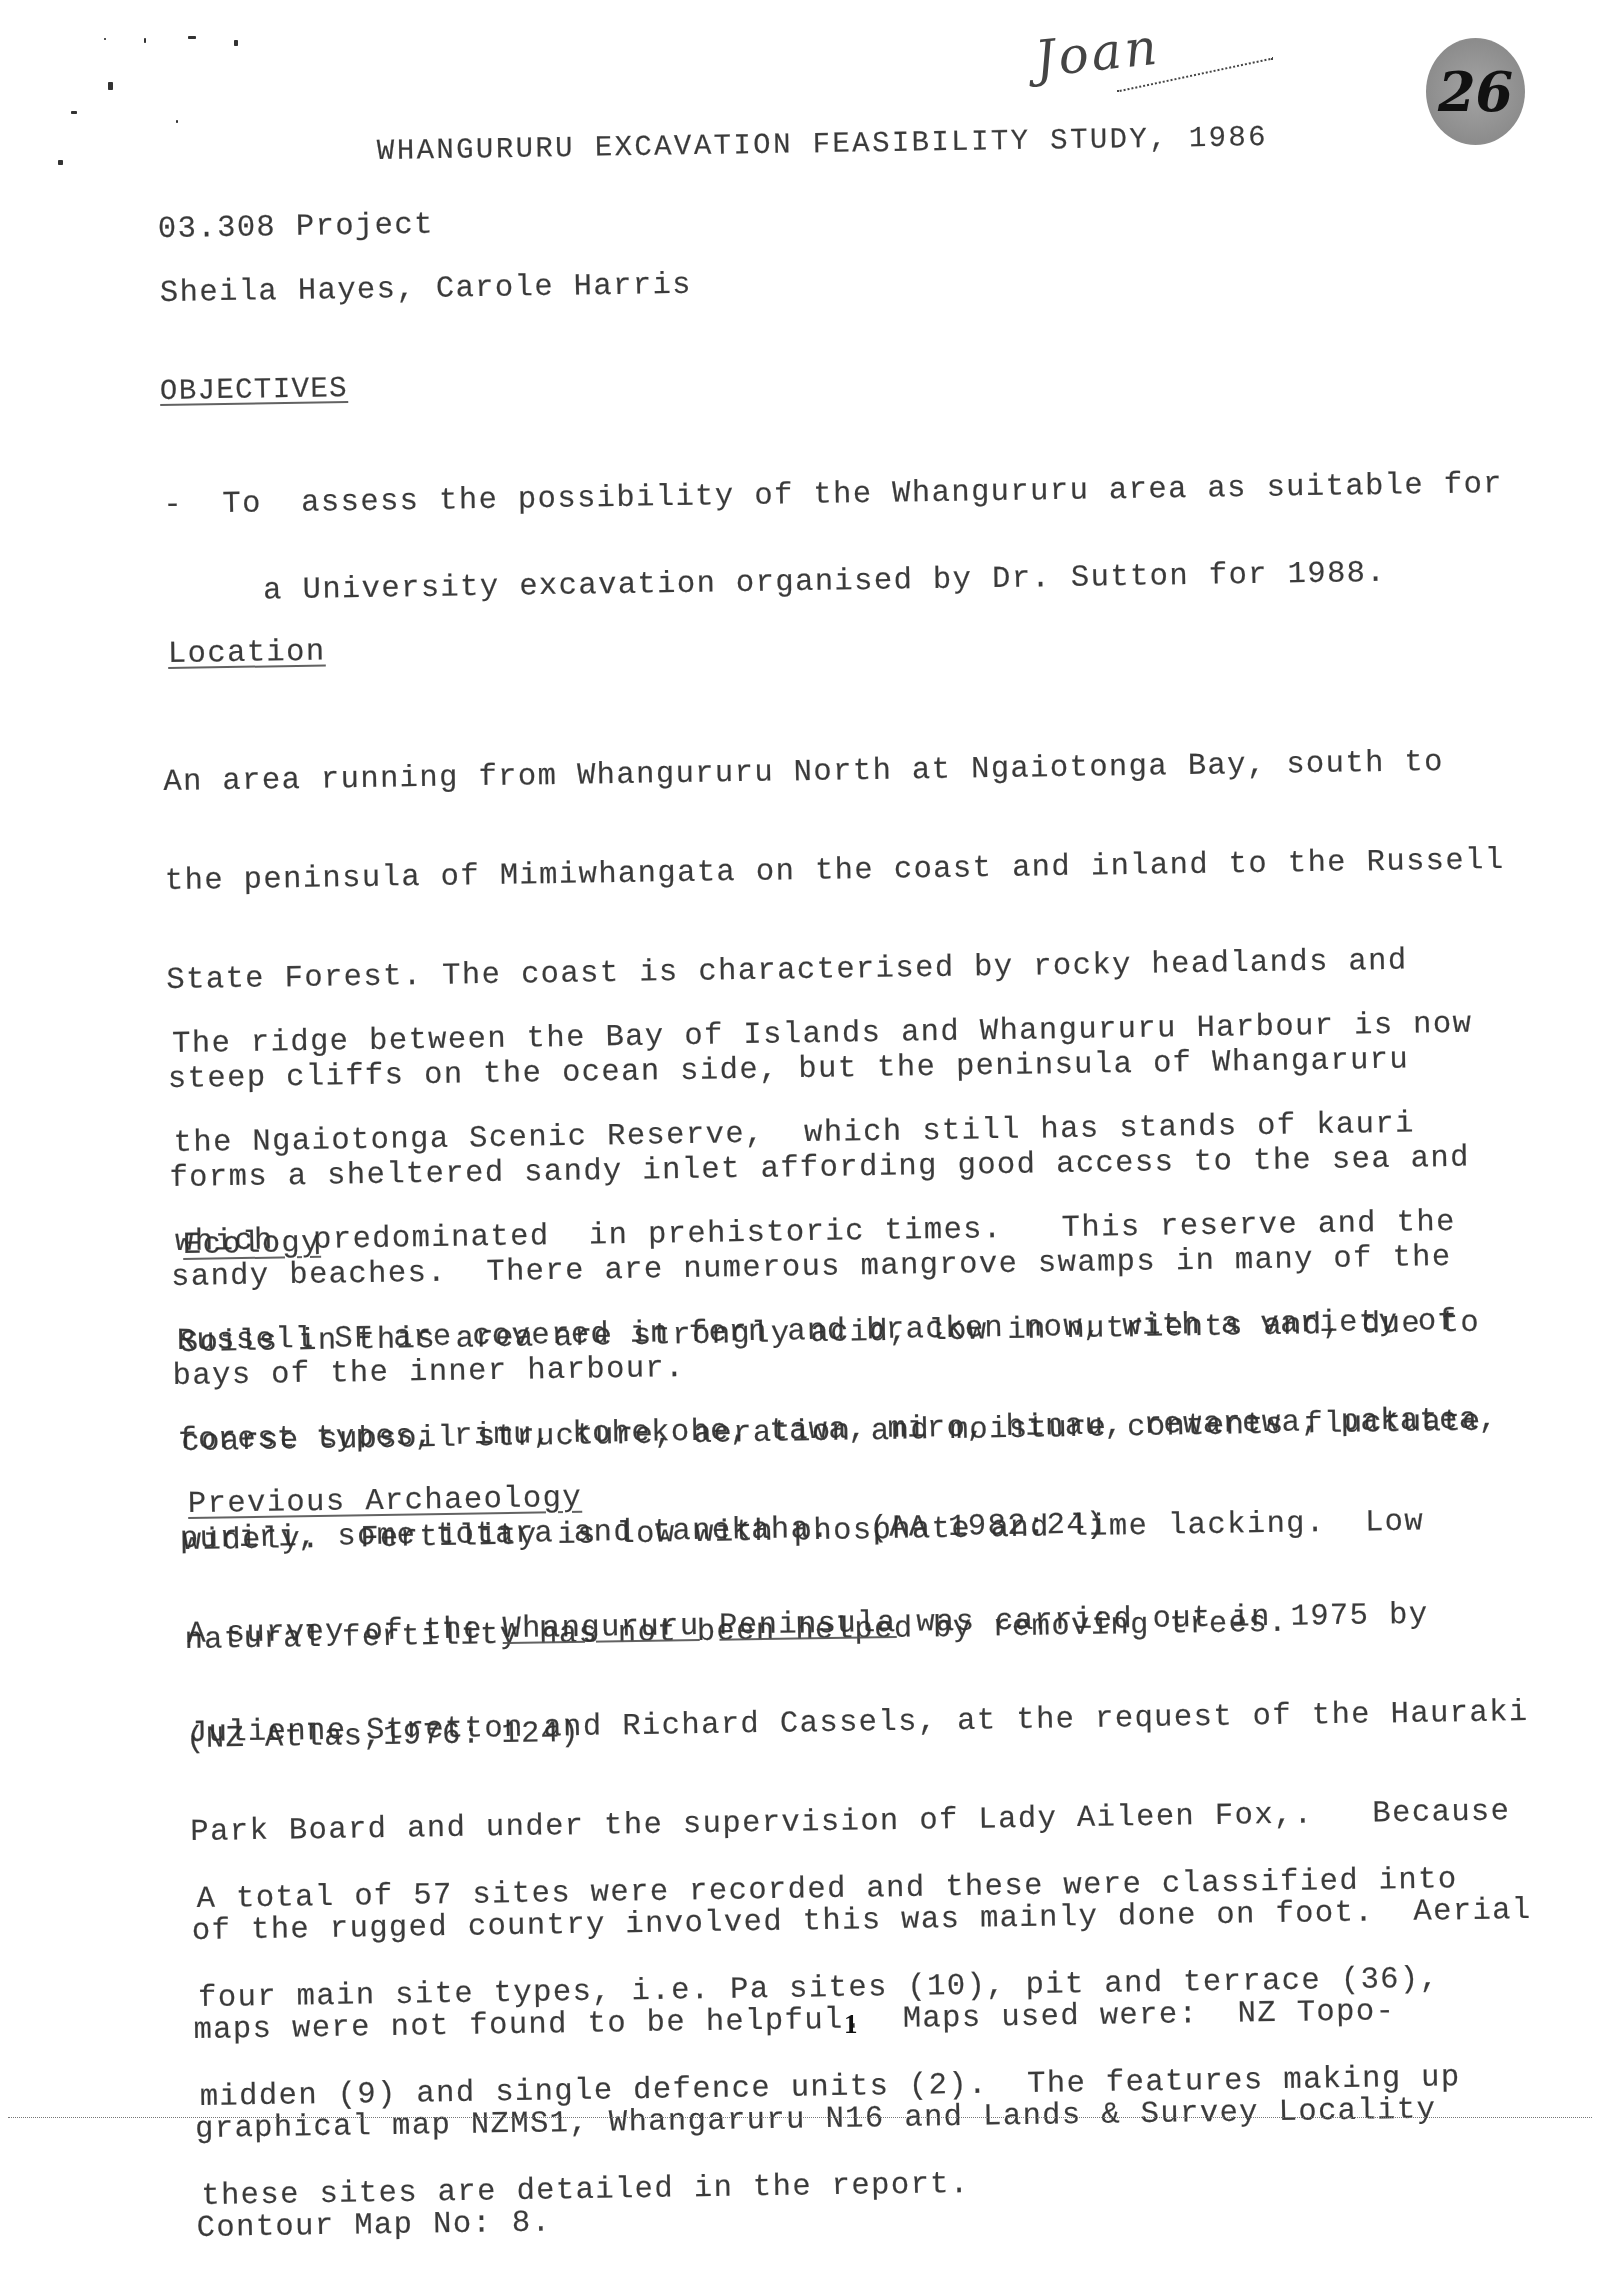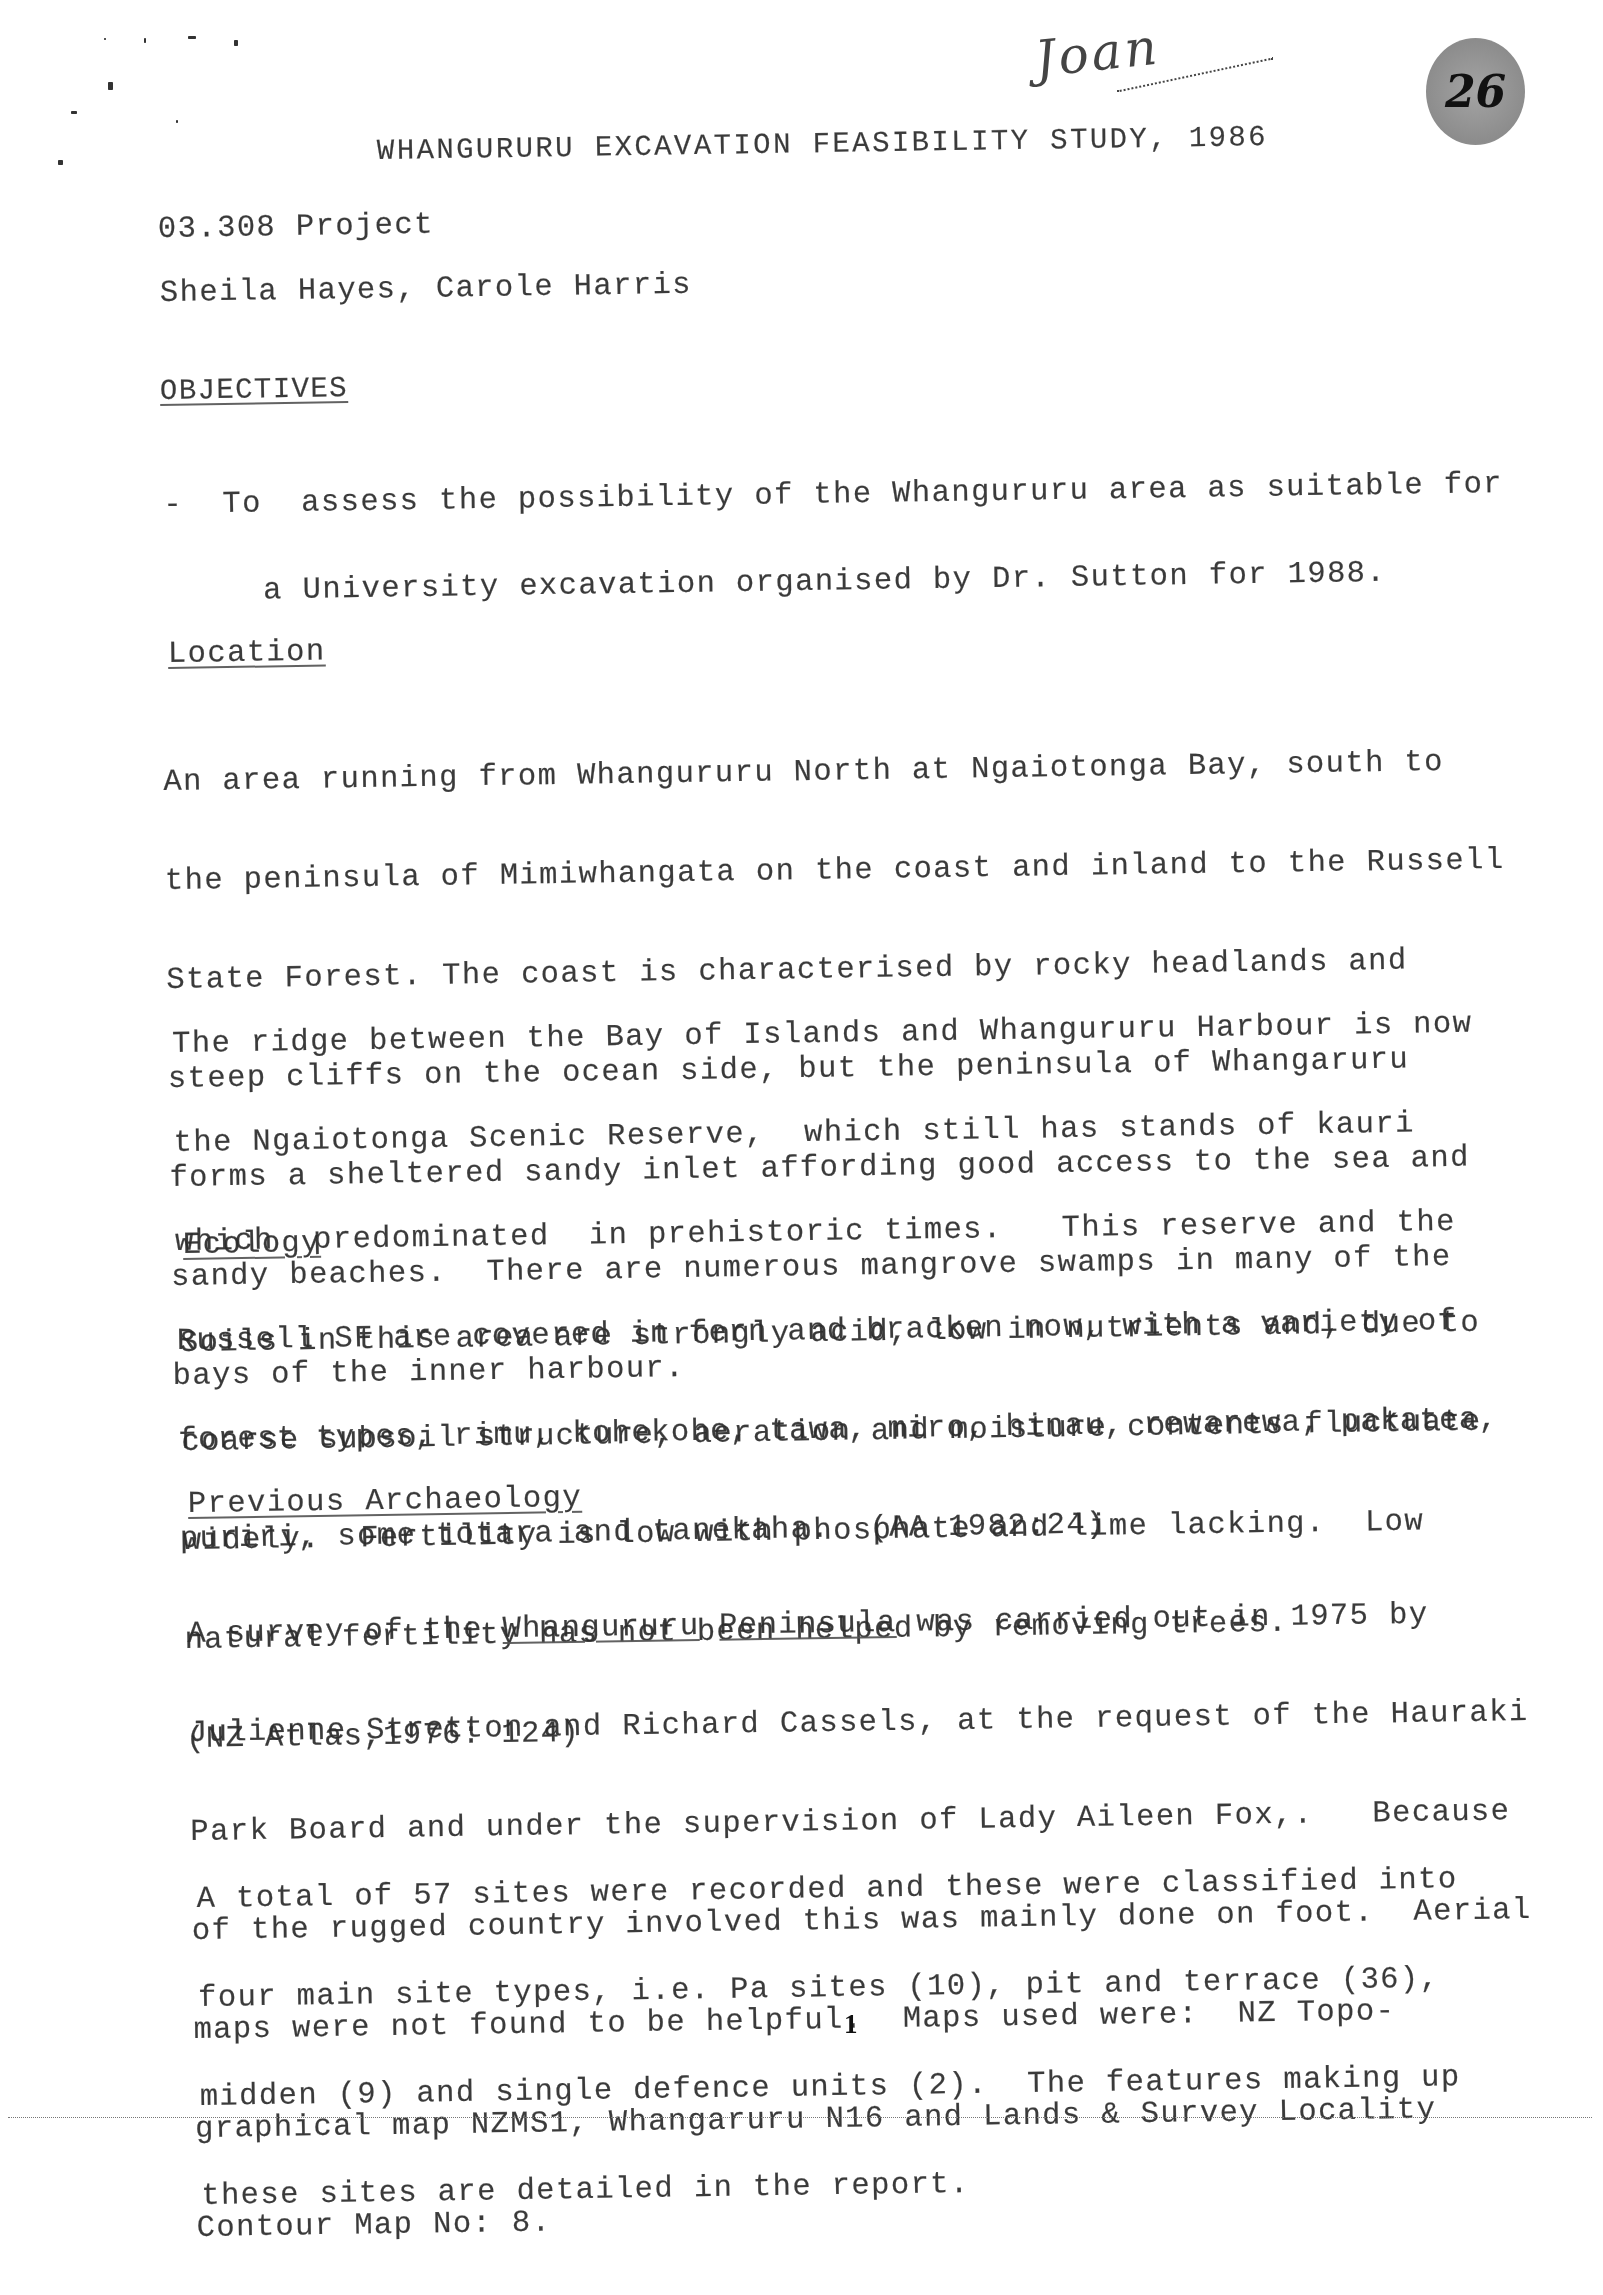--- a/index.html
+++ b/index.html
@@ -55,21 +55,21 @@
       position: absolute; left: 1115px; top: 74px; width: 160px; height: 0;
       border-top: 2.4px dotted #444; transform: rotate(-12deg);
     }
     .stamp {
       position: absolute; left: 1426px; top: 38px; width: 99px; height: 107px;
       border-radius: 50%;
       background: radial-gradient(circle, #a4a4a4 0%, #8c8c8c 70%, #999 100%);
       display: flex; align-items: center; justify-content: center;
     }
     .stamp span {
-      font-family: "DejaVu Serif", serif; font-style: italic; font-size: 44px;
+      font-family: "DejaVu Serif", serif; font-style: italic; font-size: 54px;
       color: #111; font-weight: bold;
     }
     .speck { position: absolute; background: #333; border-radius: 0.8px; }
   </style>
 </head>
 <body>
 
 <div class="page">
 
   <div class="speck" style="left:104px;top:38px;width:2.4px;height:2.4px;"></div>

